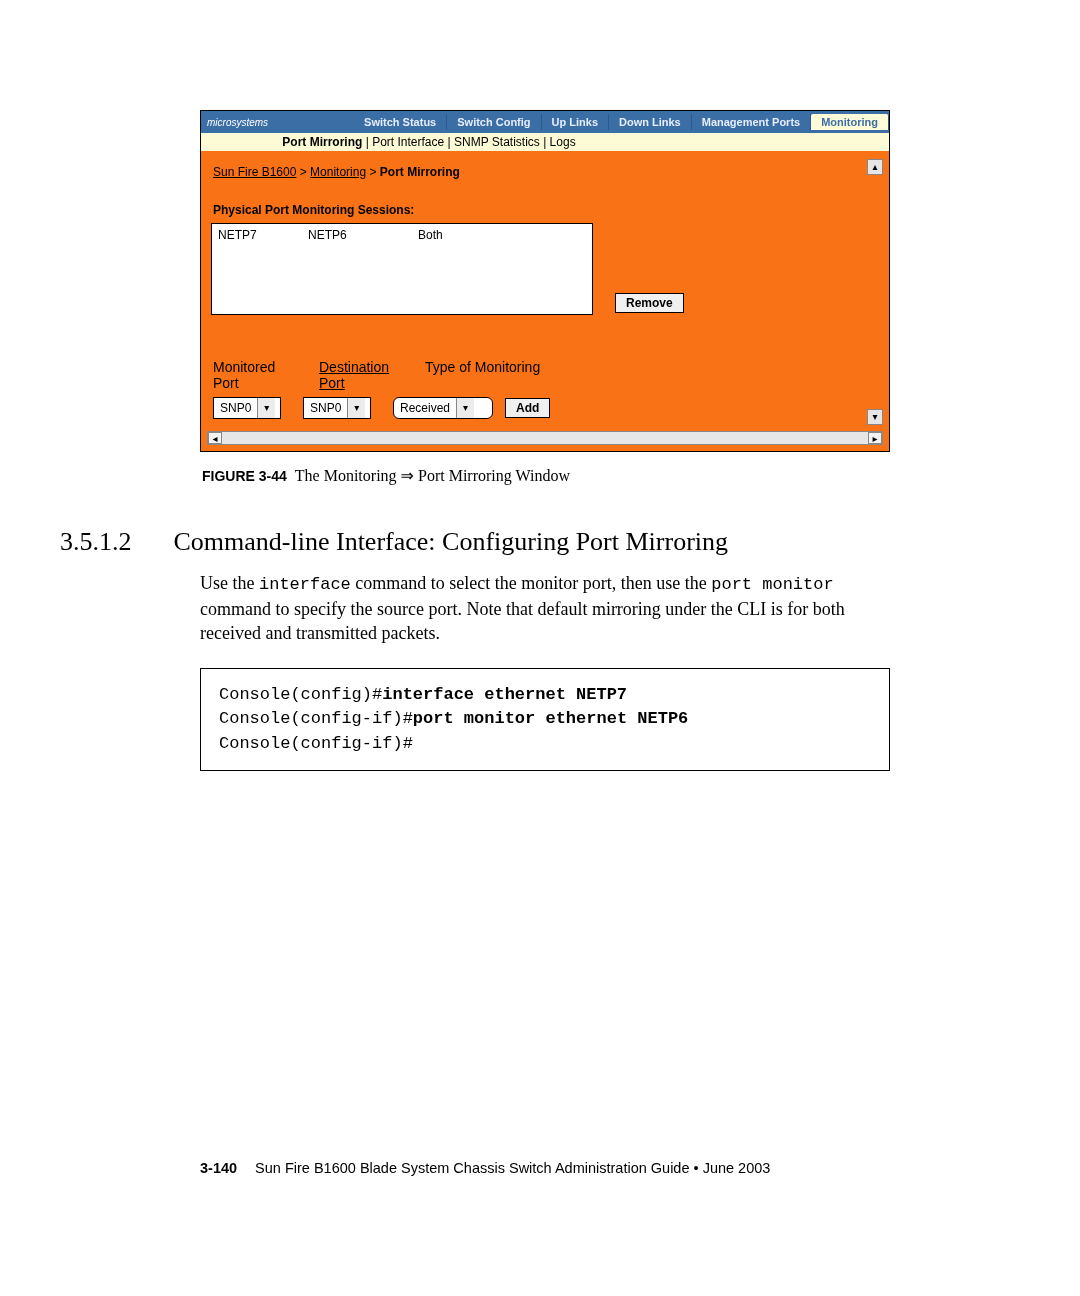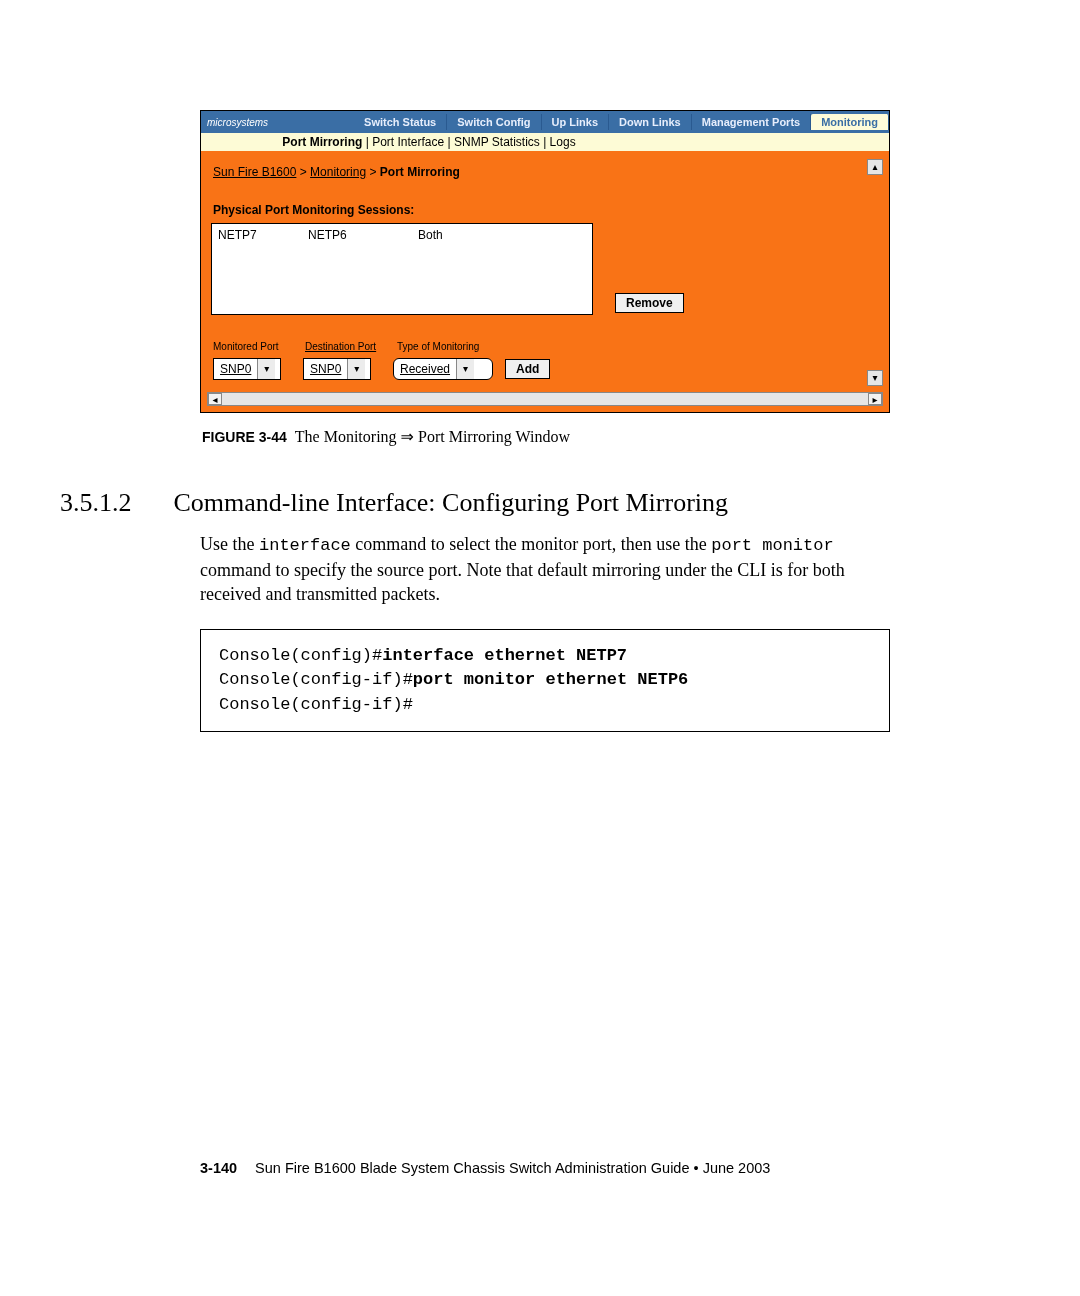--- a/index.html
+++ b/index.html
@@ -29,26 +29,26 @@
 
   .sessions-label { font-weight:bold; font-size:12px; margin:0 0 6px 2px; font-family:Arial; }
 
   .row-wrap { display:flex; align-items:flex-start; gap:22px; }
   .listbox { border:1px solid #000; width:382px; height:92px; padding:4px 6px; font-size:12px; font-family:Arial; background:#fff; }
   .listbox .r1 { display:flex; }
   .listbox .c1 { width:90px; } .listbox .c2 { width:110px; } .listbox .c3 { flex:1; text-align:left; }
 
   .remove { border:1px solid #000; background:#f0f0f0; font-family:Arial; font-weight:bold; font-size:12px; padding:2px 10px; margin-top:70px; }
 
-  .labels-row { display:flex; gap:8px; margin:26px 0 6px 2px; font-size:10px; font-family:Arial; }
+  .labels-row { display:flex; gap:22px; margin:44px 0 6px 2px; font-size:14px; font-family:Arial; }
   .labels-row .a { width:84px; } .labels-row .b { width:84px;text-decoration:underline; } .labels-row .c { flex:1; }
 
   .inputs-row { display:flex; align-items:center; gap:22px; margin-left:2px; }
   .sel { display:inline-flex; align-items:center; border:1px solid #000; background:#fff; height:22px; }
-  .sel .val { padding:16px 6px; font-size:12px; font-family:Arial;text-decoration:underline; }
+  .sel .val { padding:16px 6px; font-size:12px; font-family:Arial; }
   .sel .caret { width:18px; height:20px; border-left:1px solid #888; background:#ececec; text-align:center; line-height:20px; font-size:10px; }
   .sel.w1 { width:68px; } .sel.w2 { width:68px; } .sel.w3 { width:100px;border-radius:6px; }
   .add { border:1px solid #000; background:#f0f0f0; font-family:Arial; font-weight:bold; font-size:12px; padding:2px 10px; margin-left:-10px; }
 
   
   .caption { font-family: Georgia, serif; font-size:16px; margin:14px 0 42px 2px; }
   .caption b { font-family: Arial, sans-serif; font-size:14px; font-weight:bold; letter-spacing:0; }
 
   .secline { display:flex; align-items:baseline; gap:42px; }
   .secnum { font-family: Georgia, serif; font-size:26px; }

